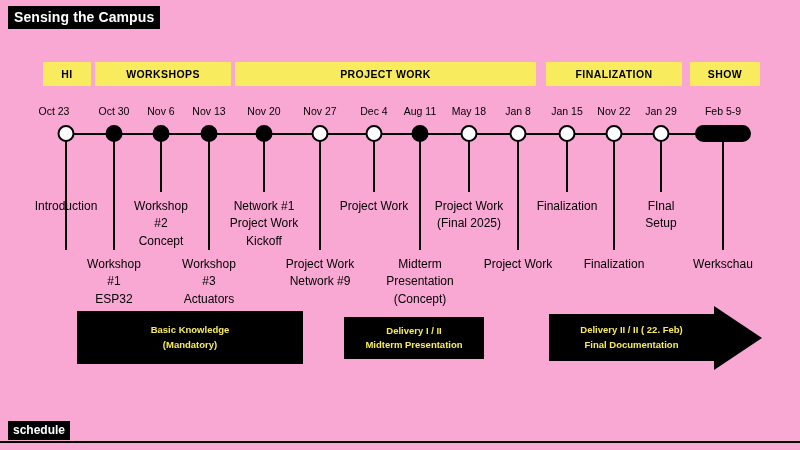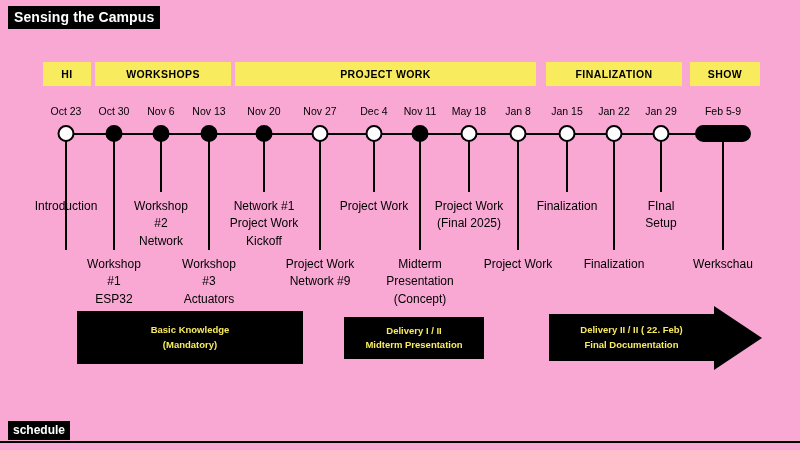--- a/index.html
+++ b/index.html
@@ -196,41 +196,41 @@
         <span>FINALIZATION</span>
       </div>
       <div class="phase" style="left: 690px; width: 70px;">
         <span>SHOW</span>
       </div>
     </div>
 
   <div class="axis-line"></div>
 
   <div id="timeline-nodes">
-      <div class="date-label" style="left: 66px; text-align: center;">Oct 23</div>
+      <div class="date-label" style="left: 54px; text-align: center;">Oct 23</div>
       <div class="dot" style="left: 66px;"></div>
       <div class="leader long" style="left: 66px;"></div>
       <div class="event-label row-top" style="left: 66px;">
         <div>Introduction</div>
       </div>
       <div class="date-label" style="left: 114px;">Oct 30</div>
       <div class="dot filled" style="left: 114px;"></div>
       <div class="leader long" style="left: 114px;"></div>
       <div class="event-label row-bottom" style="left: 114px;">
         <div>Workshop</div>
         <div>#1</div>
         <div>ESP32</div>
       </div>
       <div class="date-label" style="left: 161px;">Nov 6</div>
       <div class="dot filled" style="left: 161px;"></div>
       <div class="leader short" style="left: 161px;"></div>
       <div class="event-label row-top" style="left: 161px;">
         <div>Workshop</div>
         <div>#2</div>
-        <div>Network</div>
+        <div>Concept</div>
       </div>
       <div class="date-label" style="left: 209px;">Nov 13</div>
       <div class="dot filled" style="left: 209px;"></div>
       <div class="leader long" style="left: 209px;"></div>
       <div class="event-label row-bottom" style="left: 209px;">
         <div>Workshop</div>
         <div>#3</div>
         <div>Actuators</div>
       </div>
       <div class="date-label" style="left: 264px;">Nov 20</div>
@@ -247,21 +247,21 @@
       <div class="event-label row-bottom" style="left: 320px;">
         <div>Project Work</div>
         <div>Network #9</div>
       </div>
       <div class="date-label" style="left: 374px;">Dec 4</div>
       <div class="dot" style="left: 374px;"></div>
       <div class="leader short" style="left: 374px;"></div>
       <div class="event-label row-top" style="left: 374px;">
         <div>Project Work</div>
       </div>
-      <div class="date-label" style="left: 420px;">Nov 11</div>
+      <div class="date-label" style="left: 420px;">Aug 11</div>
       <div class="dot filled" style="left: 420px;"></div>
       <div class="leader long" style="left: 420px;"></div>
       <div class="event-label row-bottom" style="left: 420px;">
         <div>Midterm</div>
         <div>Presentation</div>
         <div>(Concept)</div>
       </div>
       <div class="date-label" style="left: 469px;">May 18</div>
       <div class="dot" style="left: 469px;"></div>
       <div class="leader short" style="left: 469px;"></div>
@@ -274,21 +274,21 @@
       <div class="leader long" style="left: 518px;"></div>
       <div class="event-label row-bottom" style="left: 518px;">
         <div>Project Work</div>
       </div>
       <div class="date-label" style="left: 567px;">Jan 15</div>
       <div class="dot" style="left: 567px;"></div>
       <div class="leader short" style="left: 567px;"></div>
       <div class="event-label row-top" style="left: 567px;">
         <div>Finalization</div>
       </div>
-      <div class="date-label" style="left: 614px;">Jan 22</div>
+      <div class="date-label" style="left: 614px;">Nov 22</div>
       <div class="dot" style="left: 614px;"></div>
       <div class="leader long" style="left: 614px;"></div>
       <div class="event-label row-bottom" style="left: 614px;">
         <div>Finalization</div>
       </div>
       <div class="date-label" style="left: 661px;">Jan 29</div>
       <div class="dot" style="left: 661px;"></div>
       <div class="leader short" style="left: 661px;"></div>
       <div class="event-label row-top" style="left: 661px;">
         <div>FInal</div>

